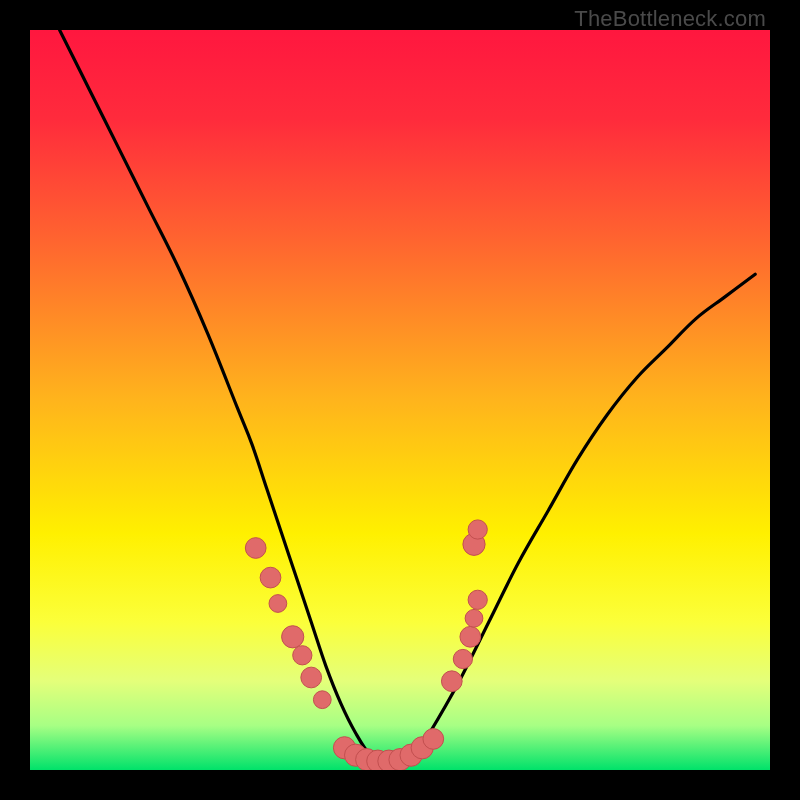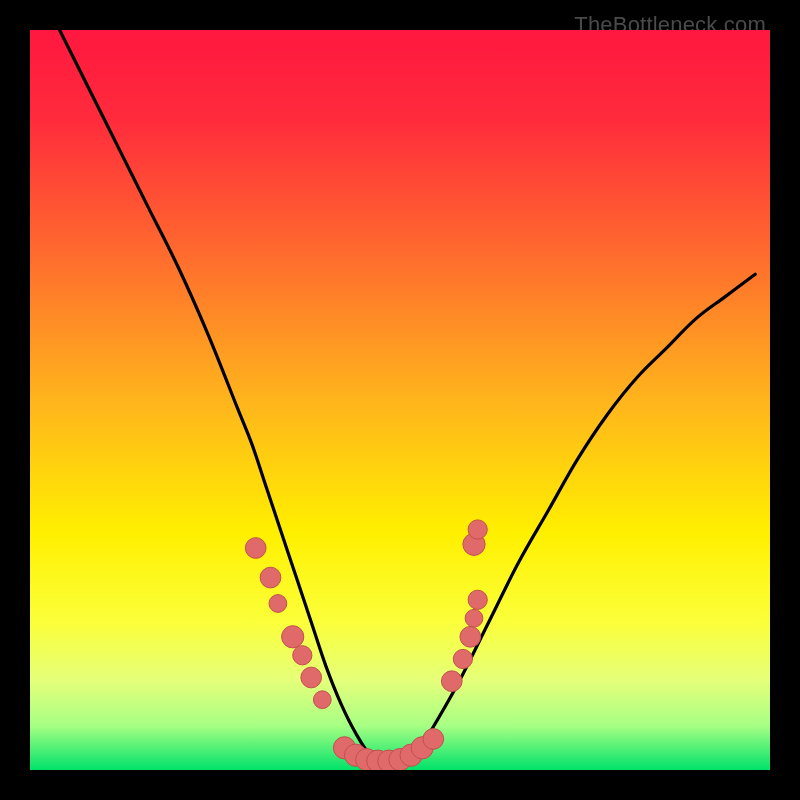--- a/index.html
+++ b/index.html
@@ -21,21 +21,21 @@
   }
   .plot {
     position: absolute;
     left: 0;
     top: 0;
     width: 740px;
     height: 740px;
   }
   .watermark {
     position: absolute;
-    top: 12px;
+    top: 6px;
     right: 34px;
     color: #4a4a4a;
     font-size: 22px;
     font-weight: 500;
     letter-spacing: 0.2px;
     user-select: none;
   }
   svg { display: block; }
 </style>
 </head>

